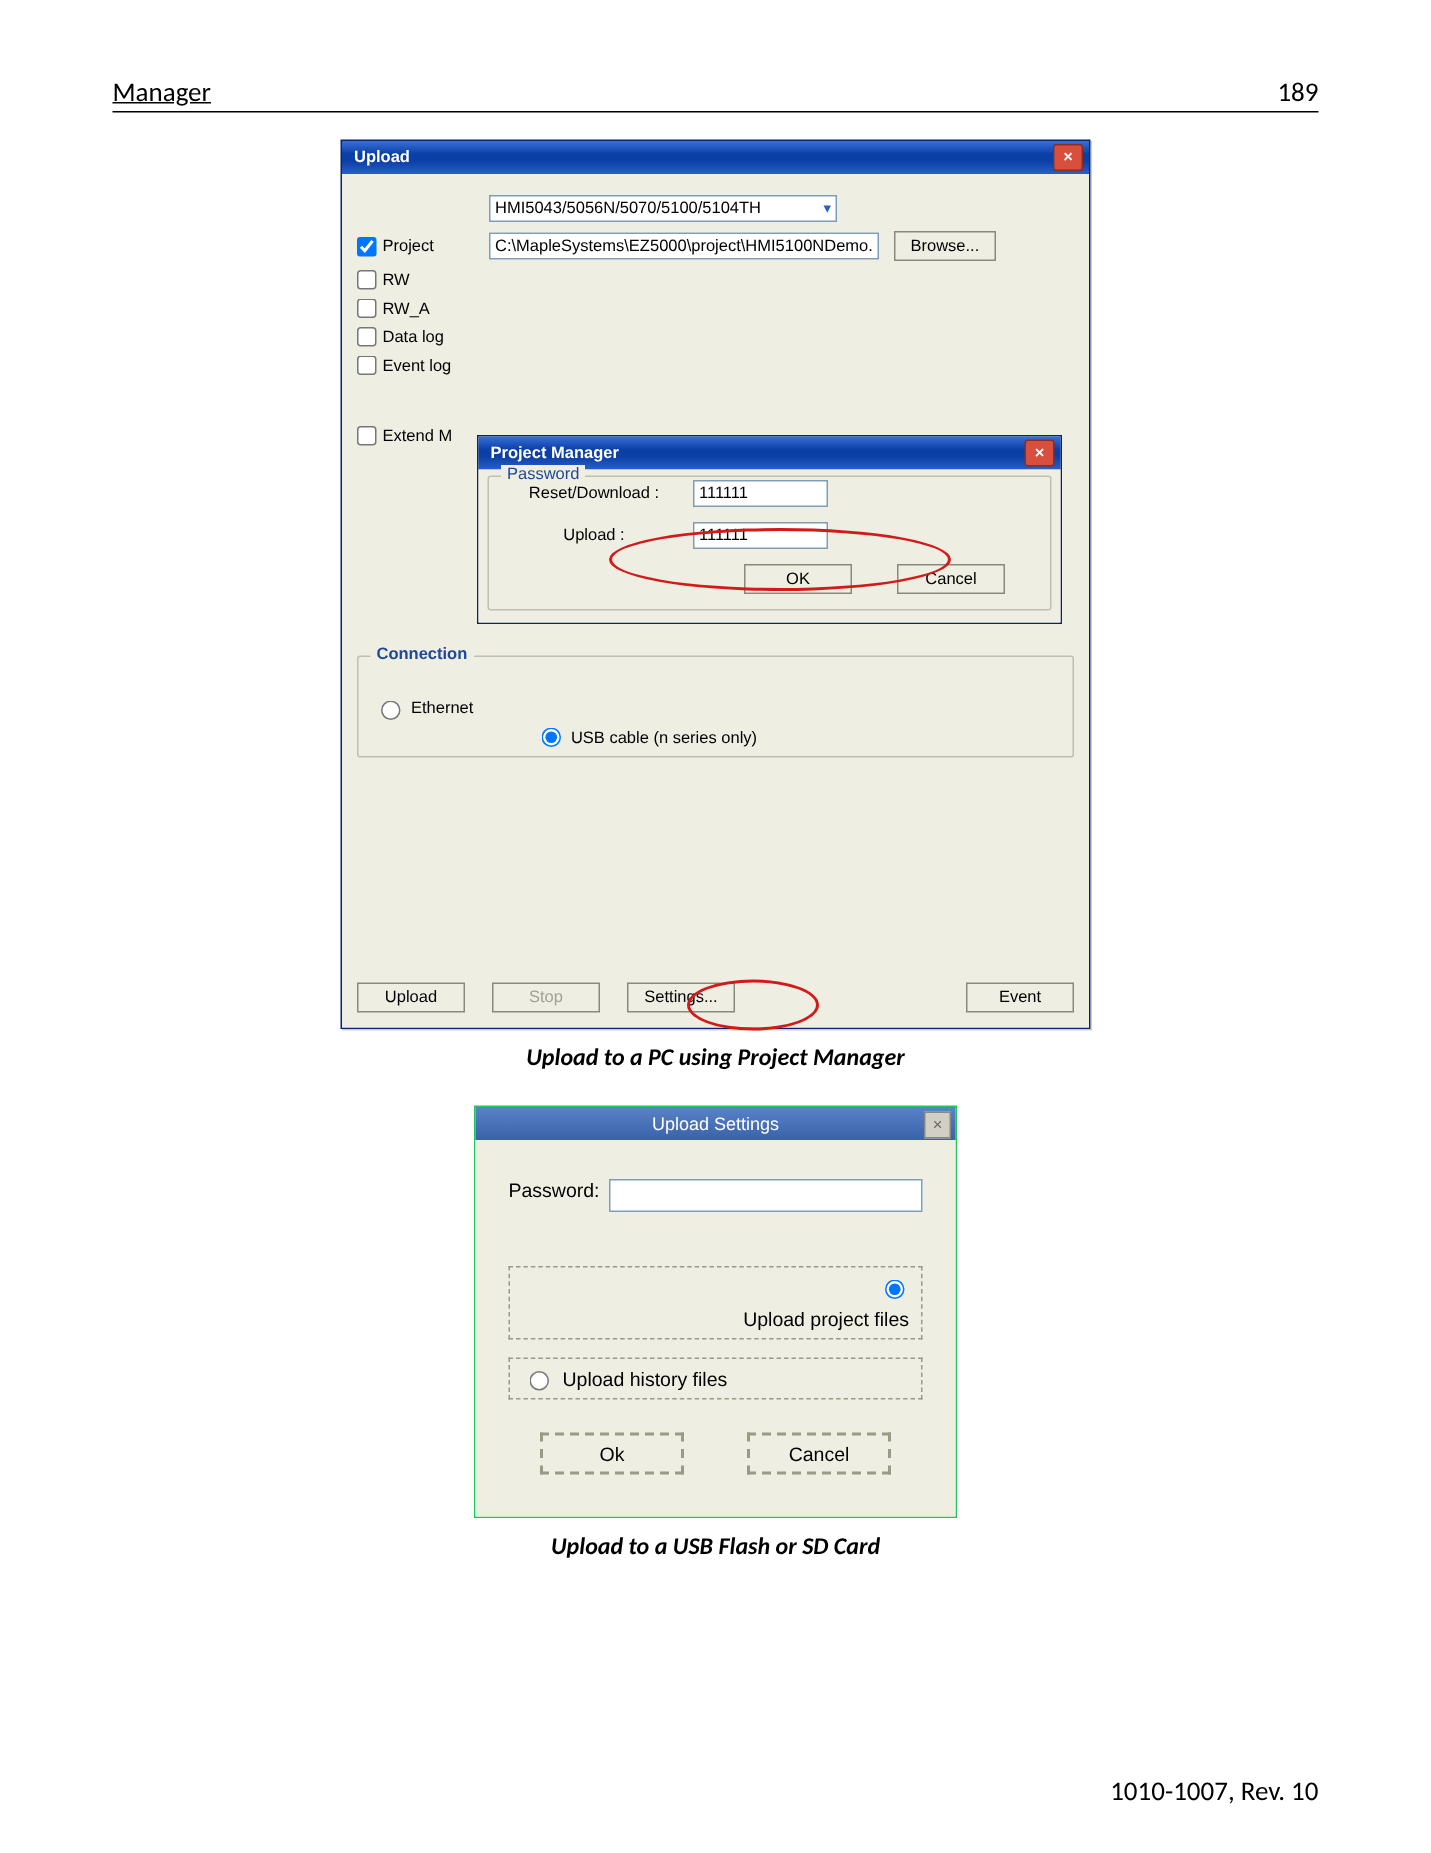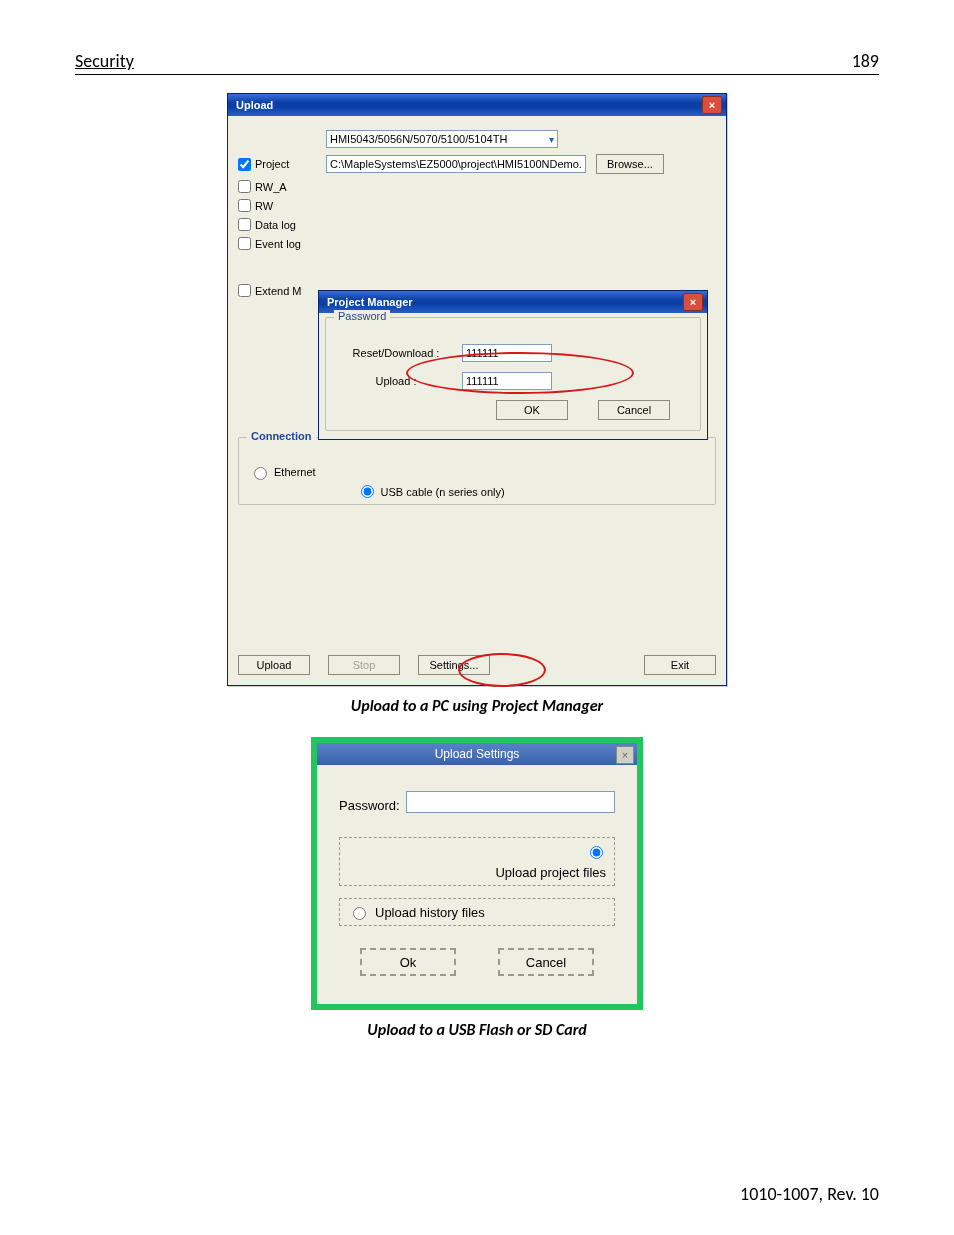--- a/index.html
+++ b/index.html
@@ -107,21 +107,21 @@
   .pm-dialog {
     position:absolute;
     left: 90px; top: 196px;
     width: 388px;
     border:1px solid #0a246a;
     z-index: 5;
   }
   .pm-body { background:#efeee2; padding:4px 6px 8px 6px; }
   .pm-group {
     border:1px solid #c0c0b0; border-radius:2px;
-    padding: 26px 10px 10px 10px; position:relative;
+    padding: 2px 10px 10px 10px; position:relative;
   }
   .pm-group-label {
     position:absolute; top:-8px; left:8px;
     background:#efeee2; padding:0 4px;
     color:#20489a; font-size:11px;
   }
   .pm-row { display:flex; align-items:center; gap:6px; margin-bottom:10px; }
   .pm-label { width:120px; text-align:center; font-size:11px; }
   .pm-input { width:90px; }
   .pm-btns { display:flex; gap:30px; justify-content:flex-end; margin-top:6px; padding-right:20px; }
@@ -130,21 +130,21 @@
   .red-ellipse {
     position:absolute;
     border:2px solid #d21a1a;
     border-radius: 50%;
     pointer-events:none;
   }
 
   
   .us-win {
     width: 320px;
-    border:6px solid #22c55e;
+    border:1px solid #22c55e;
     font-family: Tahoma, Arial, sans-serif;
   }
   .us-title {
     height:22px;
     background: linear-gradient(#5a82c8, #3a62a8);
     color:#fff; font-size:12px;
     display:flex; align-items:center; justify-content:center;
     position:relative;
   }
   .us-title .close {
@@ -152,21 +152,21 @@
     width:16px;height:16px;
     background:#d0d0c4; border:1px solid #888;
     color:#666; font-size:11px;
     display:flex;align-items:center;justify-content:center;
   }
   .us-body {
     background:#efeee2;
     padding: 26px 22px 28px 22px;
     font-size:13px;
   }
-  .us-row { display:flex; align-items:flex-end; gap:6px; margin-bottom:24px; }
+  .us-row { display:flex; align-items:flex-start; gap:6px; margin-bottom:36px; }
   .us-input { flex:1; height:20px; background:#fff; border:1px solid #7f9db9; }
   .us-radio-box {
     border:1px dashed #9a9a88;
     padding:5px 8px;
     margin-bottom:12px;
   }
   .us-btns { display:flex; justify-content:space-around; margin-top:22px; }
   .us-btn {
     width:92px; height:24px;
     border:2px dashed #9a9a88;
@@ -183,21 +183,21 @@
     position:absolute; right:75px; bottom:30px;
     font-size:18px;
   }
 </style>
 </head>
 <body>
 
 <div class="page">
 
   <div class="header-row">
-    <span class="section-title">Security</span>
+    <span class="section-title">Manager</span>
     <span class="page-num">189</span>
   </div>
 
 
   <div class="figure-center">
     <div class="win" style="position:relative;">
       <div class="titlebar">
         <span>Upload</span>
         <span class="close-btn">×</span>
       </div>
@@ -217,27 +217,27 @@
             <span>Project</span>
           </label>
           <input class="textbox pathbox" value="C:\MapleSystems\EZ5000\project\HMI5100NDemo.xob" style="">
           <span style="width:10px"></span>
           <button class="btn">Browse...</button>
         </div>
 
         <div class="row">
             <label class="chk">
               <input type="checkbox" style="">
+              <span>RW</span>
+            </label>
+          </div>
+        <div class="row">
+            <label class="chk">
+              <input type="checkbox" style="">
               <span>RW_A</span>
-            </label>
-          </div>
-        <div class="row">
-            <label class="chk">
-              <input type="checkbox" style="">
-              <span>RW</span>
             </label>
           </div>
         <div class="row">
             <label class="chk">
               <input type="checkbox" style="">
               <span>Data log</span>
             </label>
           </div>
         <div class="row">
             <label class="chk">
@@ -269,21 +269,21 @@
             </label>
           </div>
         </div>
 
         <div class="bottom-btns">
           <div class="bottom-left">
             <button class="btn wide">Upload</button>
             <button class="btn wide disabled">Stop</button>
             <button class="btn wide">Settings...</button>
           </div>
-          <button class="btn wide">Exit</button>
+          <button class="btn wide">Event</button>
         </div>
 
         <span class="red-ellipse" style="left:230px; bottom:-2px; width:84px; height:30px;"></span>
       </div>
 
       <div class="pm-dialog">
         <div class="titlebar">
           <span>Project Manager</span>
           <span class="close-btn">×</span>
         </div>

